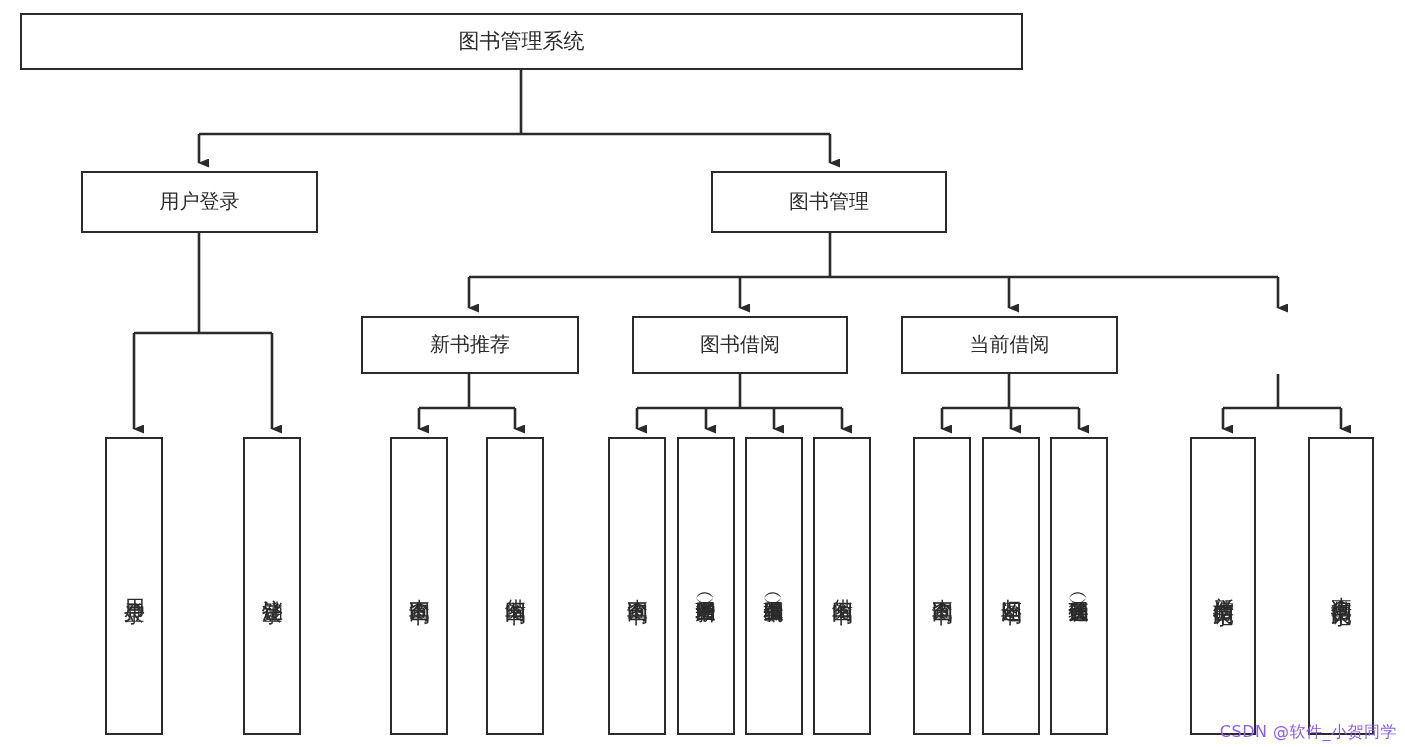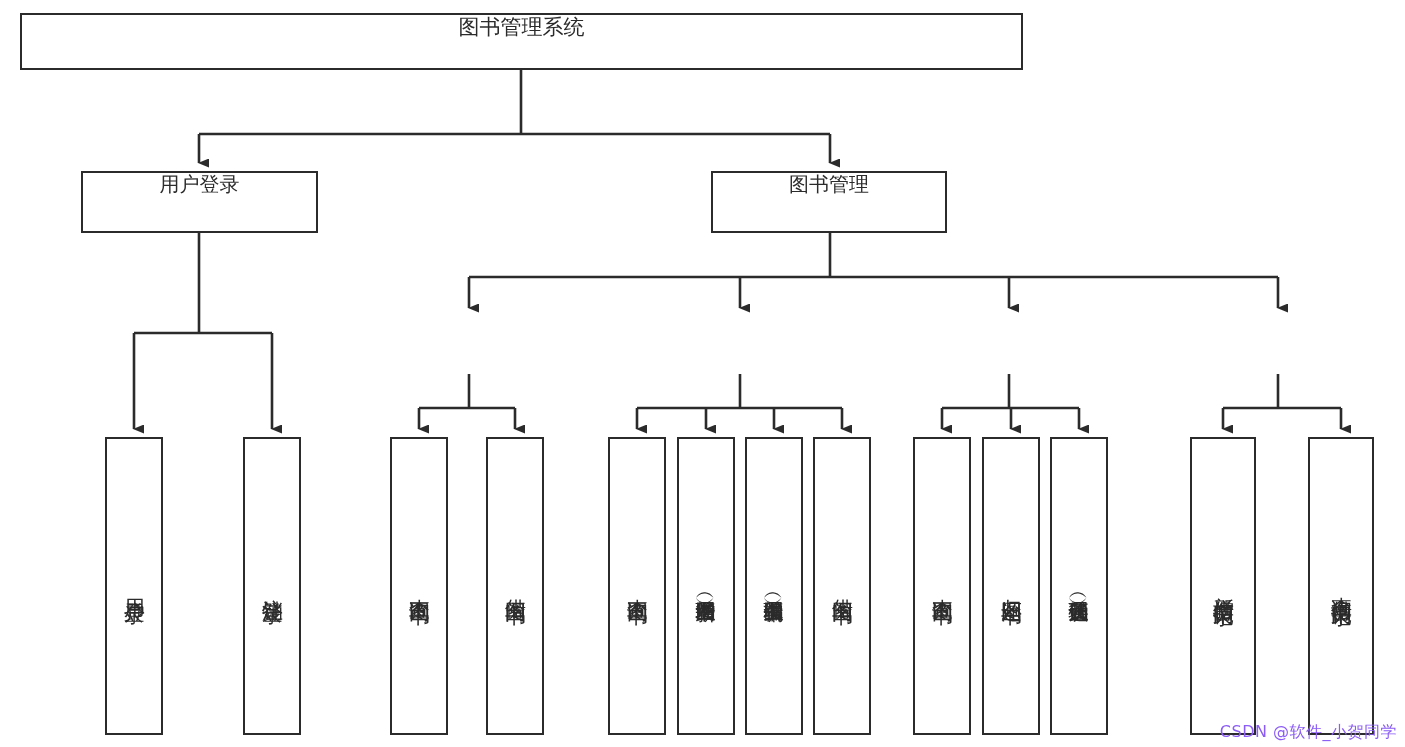--- a/index.html
+++ b/index.html
@@ -12,21 +12,21 @@
   #canvas{position:relative;width:1405px;height:747px;}
 
   svg.edges{position:absolute;left:0;top:0;width:1405px;height:747px;pointer-events:none;}
 
   .node{
     position:absolute;
     box-sizing:border-box;
     background:#ffffff;
     border:2.5px solid #2b2b2b;
     display:flex;
-    align-items:flex-start;
+    align-items:center;
     justify-content:center;
     color:#2b2b2b;
   }
   .node .lbl{
     display:block;
     text-align:center;
     line-height:1.18;
     white-space:nowrap;
   }
   
@@ -114,20 +114,29 @@
     <span class="lbl">图书管理系统</span>
   </div>
 
   <div class="node h-node" style="left: 81px; top: 171px; width: 237px; height: 62px;">
     <span class="lbl">用户登录</span>
   </div>
   <div class="node h-node" style="left: 711px; top: 171px; width: 236px; height: 62px;">
     <span class="lbl">图书管理</span>
   </div>
 
+  <div class="node h-node" style="left: 361px; top: 316px; width: 218px; height: 58px;">
+    <span class="lbl">新书推荐</span>
+  </div>
+  <div class="node h-node" style="left: 632px; top: 316px; width: 216px; height: 58px;">
+    <span class="lbl">图书借阅</span>
+  </div>
+  <div class="node h-node" style="left: 901px; top: 316px; width: 217px; height: 58px;">
+    <span class="lbl">当前借阅</span>
+  </div>
 
   <div class="node v-node" style="left: 105px; top: 437px; width: 58px; height: 298px;">
     <span class="lbl">用户登录</span>
   </div>
   <div class="node v-node" style="left: 243px; top: 437px; width: 58px; height: 298px;">
     <span class="lbl">注销登录</span>
   </div>
   <div class="node v-node" style="left: 390px; top: 437px; width: 58px; height: 298px;">
     <span class="lbl">查询图书</span>
   </div>

